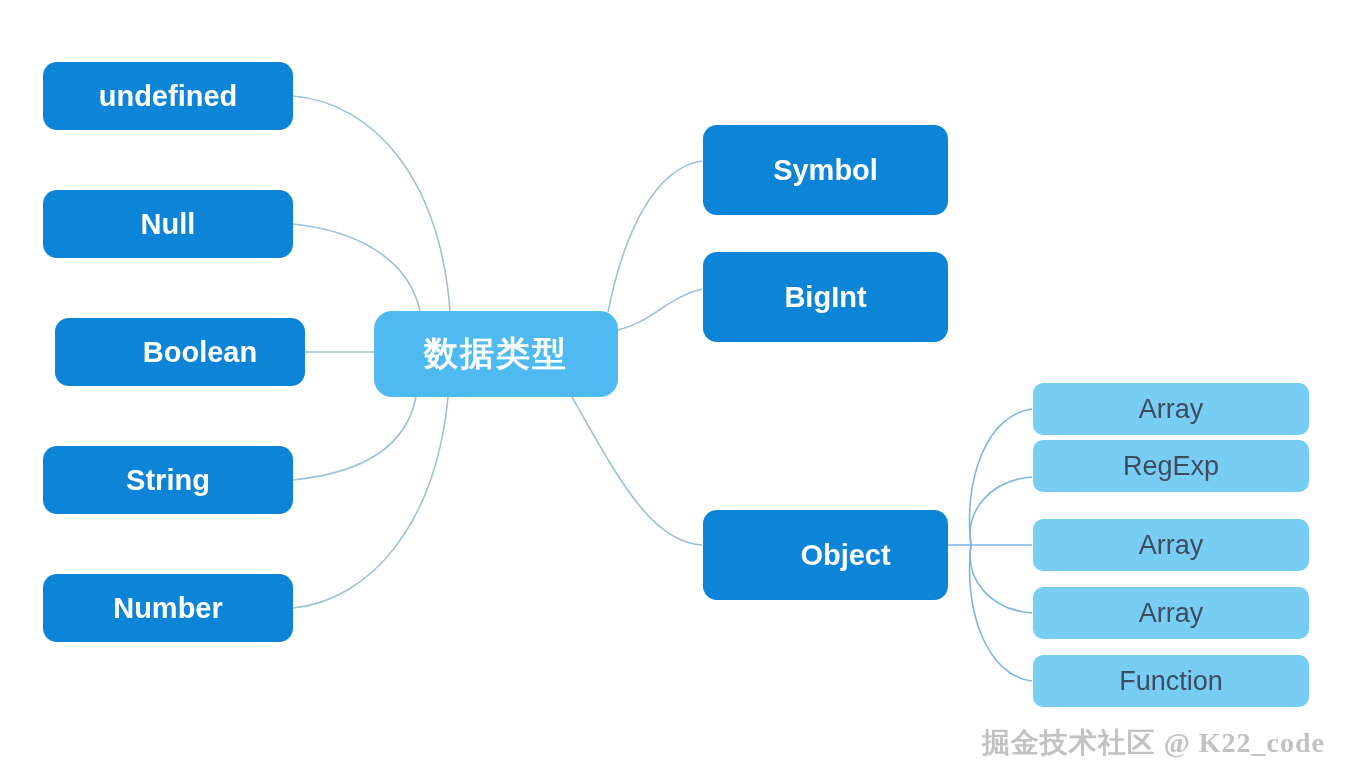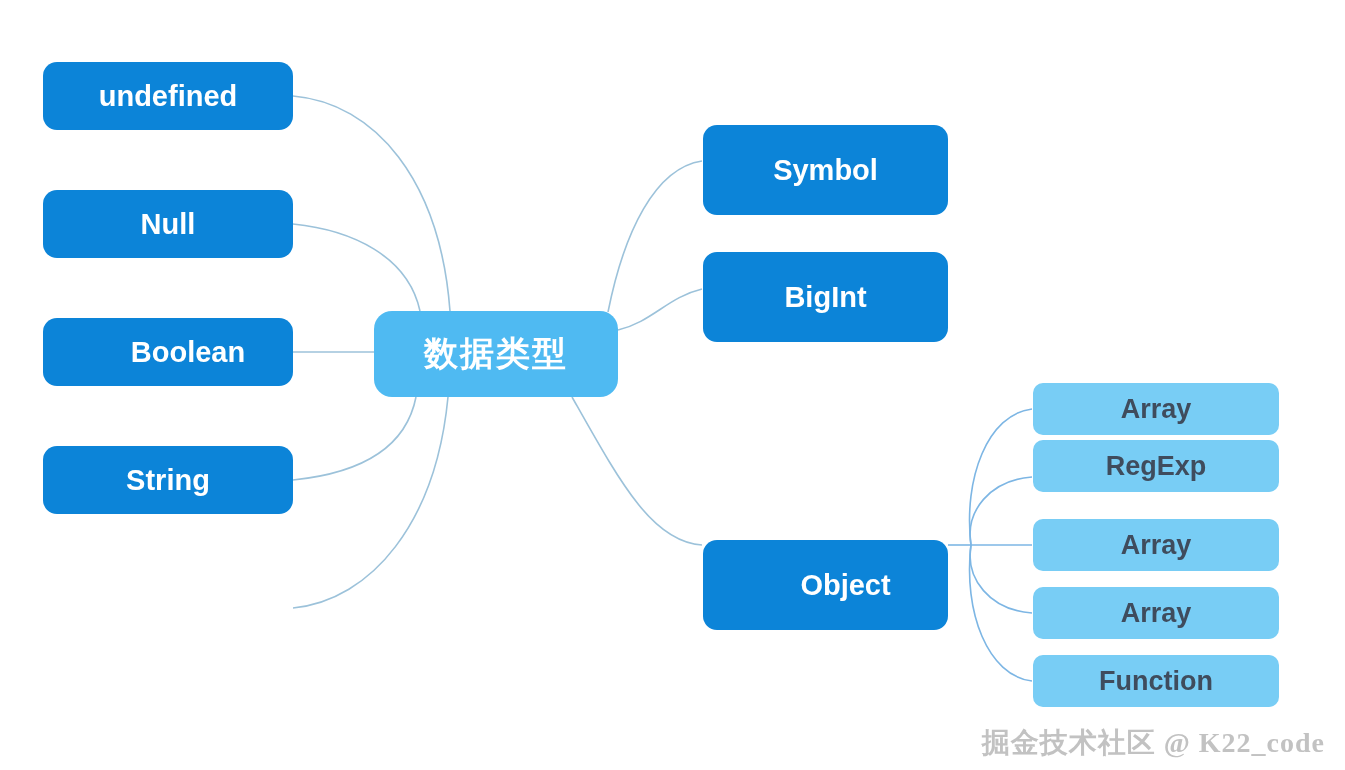--- a/index.html
+++ b/index.html
@@ -54,26 +54,26 @@
   }
 
   .node--right {
     left: 703px;
     width: 245px;
     height: 90px;
   }
 
   .node--leaf {
     left: 1033px;
-    width: 246px;
+    width: 276px;
     height: 52px;
     background: var(--leaf-node);
     border-radius: 10px;
     color: var(--leaf-text);
-    font-weight: bold;
+    font-weight: normal;
     font-size: 27px;
   }
 
   .watermark {
     position: absolute;
     right: 20px;
     bottom: 8px;
     font-size: 28px;
     font-weight: bold;
     color: var(--wm-color);
@@ -116,34 +116,37 @@
   <div class="node node--root">
     <span>数据类型</span>
   </div>
 
   <div class="node node--dark" style="left:43px; top:62px;">
     <span>undefined</span>
   </div>
   <div class="node node--dark" style="left:43px; top:190px;">
     <span>Null</span>
   </div>
-  <div class="node node--dark" style="left:43px; top:318px;padding-left:40px;">
+  <div class="node node--dark" style="left:55px; top:318px;padding-left:40px;">
     <span>Boolean</span>
   </div>
   <div class="node node--dark" style="left:43px; top:446px;">
     <span>String</span>
+  </div>
+  <div class="node node--dark" style="left:43px; top:574px;">
+    <span>Number</span>
   </div>
 
   <div class="node node--dark node--right" style="top:125px;">
     <span>Symbol</span>
   </div>
   <div class="node node--dark node--right" style="top:252px;text-align:center;">
     <span>BigInt</span>
   </div>
-  <div class="node node--dark node--right" style="top:540px;padding-left:40px;">
+  <div class="node node--dark node--right" style="top:510px;padding-left:40px;">
     <span>Object</span>
   </div>
 
   <div class="node node--leaf" style="top:383px;">
     <span>Array</span>
   </div>
   <div class="node node--leaf" style="top:440px;">
     <span>RegExp</span>
   </div>
   <div class="node node--leaf" style="top:519px;">

